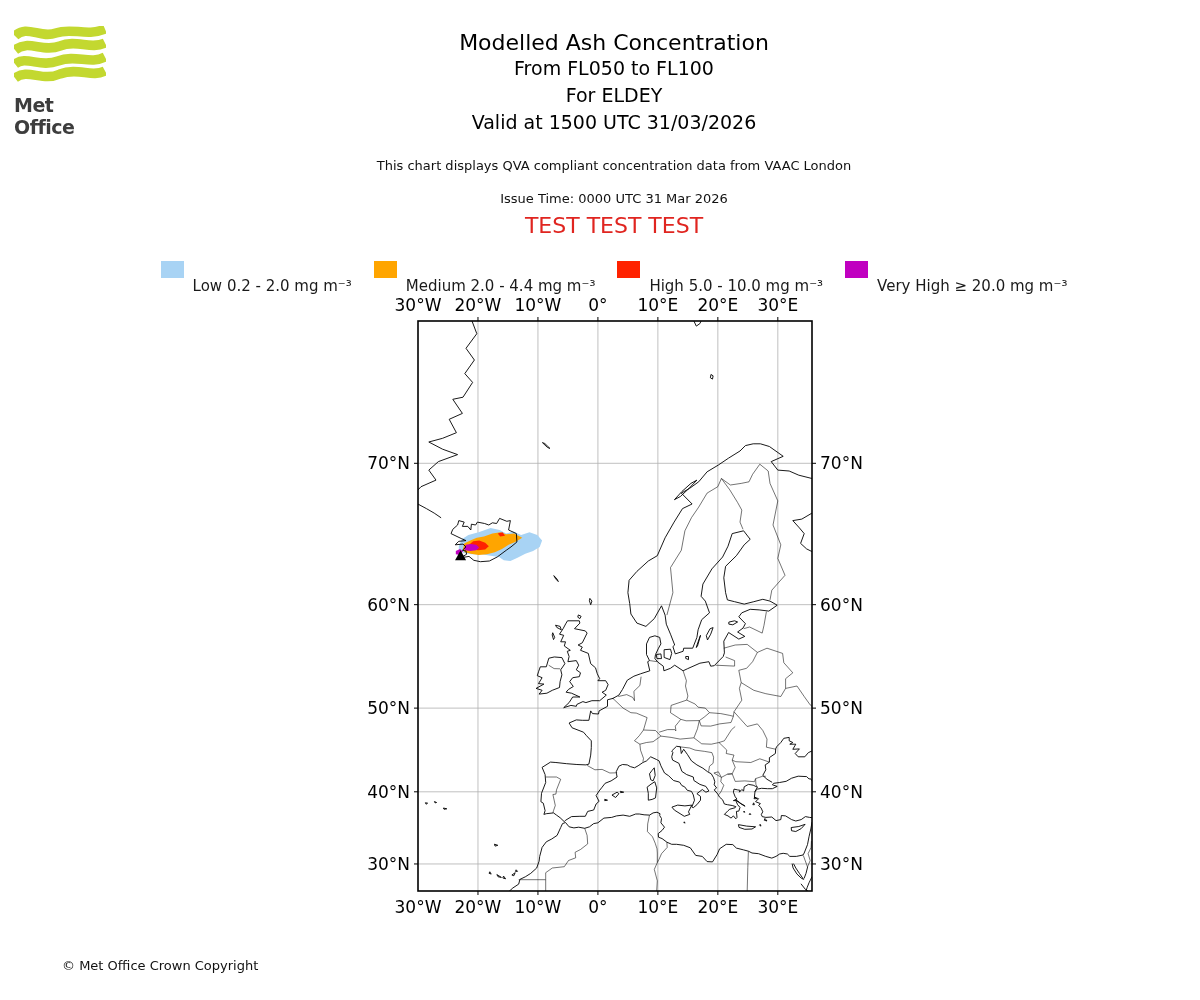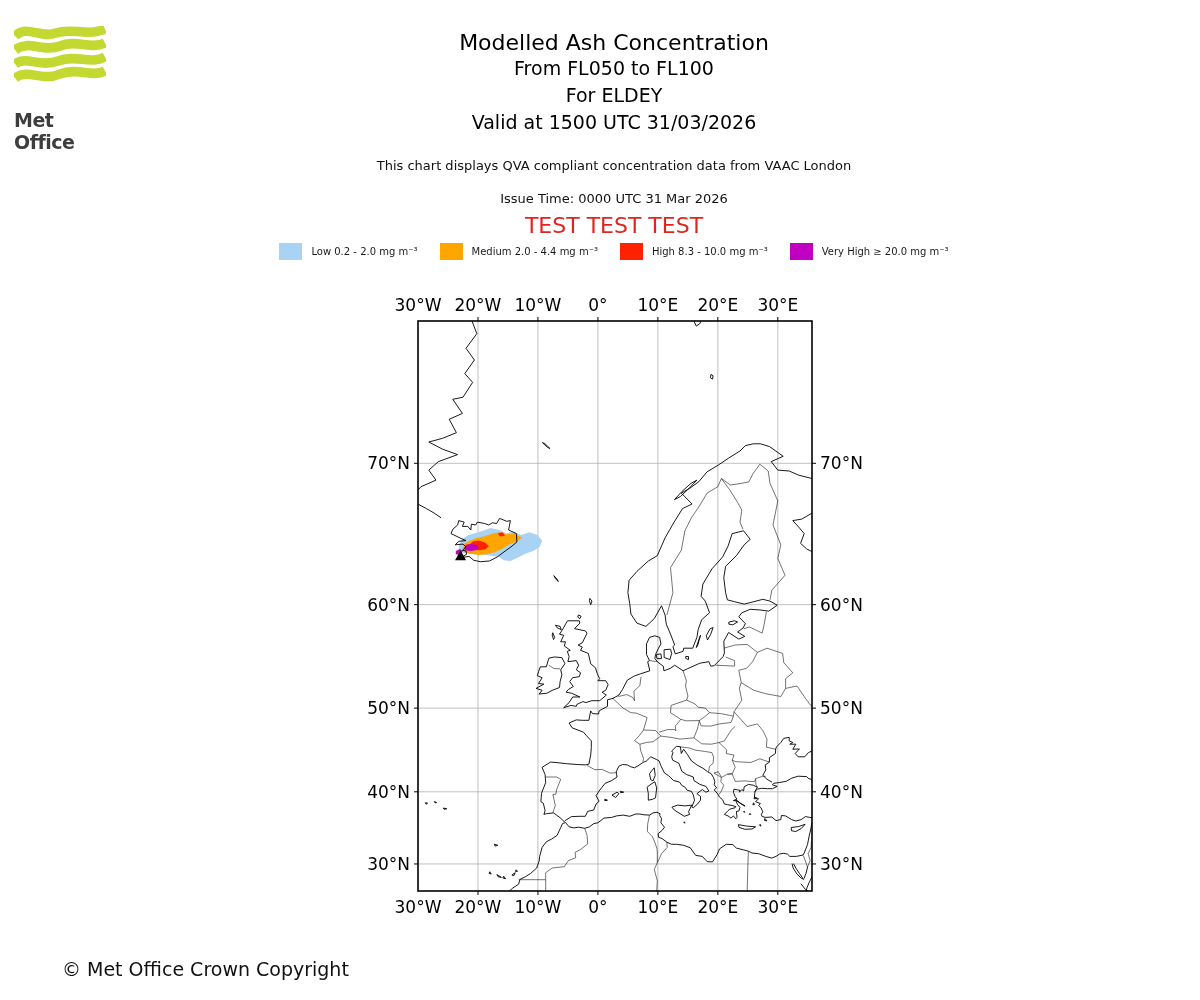--- a/index.html
+++ b/index.html
@@ -1,38 +1,38 @@
 <!DOCTYPE html>
 <html><head>
 <meta charset="utf-8">
 <style>
   html,body{margin:0;padding:0;background:#fff;}
   #page{position:relative;width:1200px;height:1000px;background:#fff;overflow:hidden;
         font-family:"DejaVu Sans",sans-serif;color:#111;}
   .abs{position:absolute;}
   #logo{left:14px;top:26px;width:100px;}
-  #logo-text{font-size:19px;font-weight:bold;color:#3d3d3d;letter-spacing:-0.5px;margin-top:21px;}
+  #logo-text{font-size:19px;font-weight:bold;color:#3d3d3d;letter-spacing:-0.5px;margin-top:6px;}
   #header{left:14px;top:30px;width:1200px;text-align:center;}
   #title{font-size:22px;color:#000;}
   .subtitle{font-size:19px;line-height:27px;color:#000;}
   #desc{left:14px;top:158px;width:1200px;text-align:center;font-size:13px;}
   #issue{left:14px;top:191px;width:1200px;text-align:center;font-size:13px;}
   #test-banner{left:14px;top:213px;width:1200px;text-align:center;font-size:22px;color:#e02520;}
   #legend{left:14px;top:243px;width:1200px;display:flex;justify-content:center;gap:22px;align-items:center;}
   .legend-item{display:flex;align-items:center;gap:9px;}
   .swatch{width:23px;height:17px;display:inline-block;}
-  .legend-label{font-size:10px;color:#1a1a1a;white-space:nowrap;}
+  .legend-label{font-size:15px;color:#1a1a1a;white-space:nowrap;margin-top:34px;}
   #map-svg{position:absolute;left:340px;top:283px;}
   .grid{stroke:#b0b0b0;stroke-width:0.8;fill:none;}
   .coast{stroke:#000;stroke-width:0.9;fill:none;stroke-linejoin:round;stroke-linecap:round;}
   .border{stroke:#000;stroke-width:0.55;fill:none;stroke-linejoin:round;}
   .frame{stroke:#000;stroke-width:1.6;fill:none;}
   .tick{stroke:#000;stroke-width:1;}
   .axis{font-family:"DejaVu Sans",sans-serif;font-size:17px;fill:#000;}
-  #copyright{left:62px;top:958px;font-size:19px;color:#111;}
+  #copyright{left:62px;top:958px;font-size:13px;color:#111;}
 </style>
 </head>
 <body>
 
 <div id="page">
 
   <div class="abs" id="logo">
     <svg width="92" height="58" viewBox="0 0 92 58">
       <g fill="none" stroke="#c3d830" stroke-width="9.5">
         <path d="M1,10 C13,-2 26,13 42,7 C58,1 72,11 91,3"></path>
@@ -59,21 +59,21 @@
     <div class="legend-item">
       <span class="swatch" style="background: rgb(168, 211, 244);"></span>
       <span class="legend-label">Low 0.2 - 2.0 mg m⁻³</span>
     </div>
     <div class="legend-item">
       <span class="swatch" style="background: rgb(255, 165, 0);"></span>
       <span class="legend-label">Medium 2.0 - 4.4 mg m⁻³</span>
     </div>
     <div class="legend-item">
       <span class="swatch" style="background: rgb(255, 34, 0);"></span>
-      <span class="legend-label">High 8.3 - 10.0 mg m⁻³</span>
+      <span class="legend-label">High 5.0 - 10.0 mg m⁻³</span>
     </div>
     <div class="legend-item">
       <span class="swatch" style="background: rgb(192, 0, 192);"></span>
       <span class="legend-label">Very High  ≥  20.0 mg m⁻³</span>
     </div>
   </div>
 
   <svg id="map-svg" width="540" height="645" viewBox="0 0 540 645">
       <defs>
         <clipPath id="mc">

